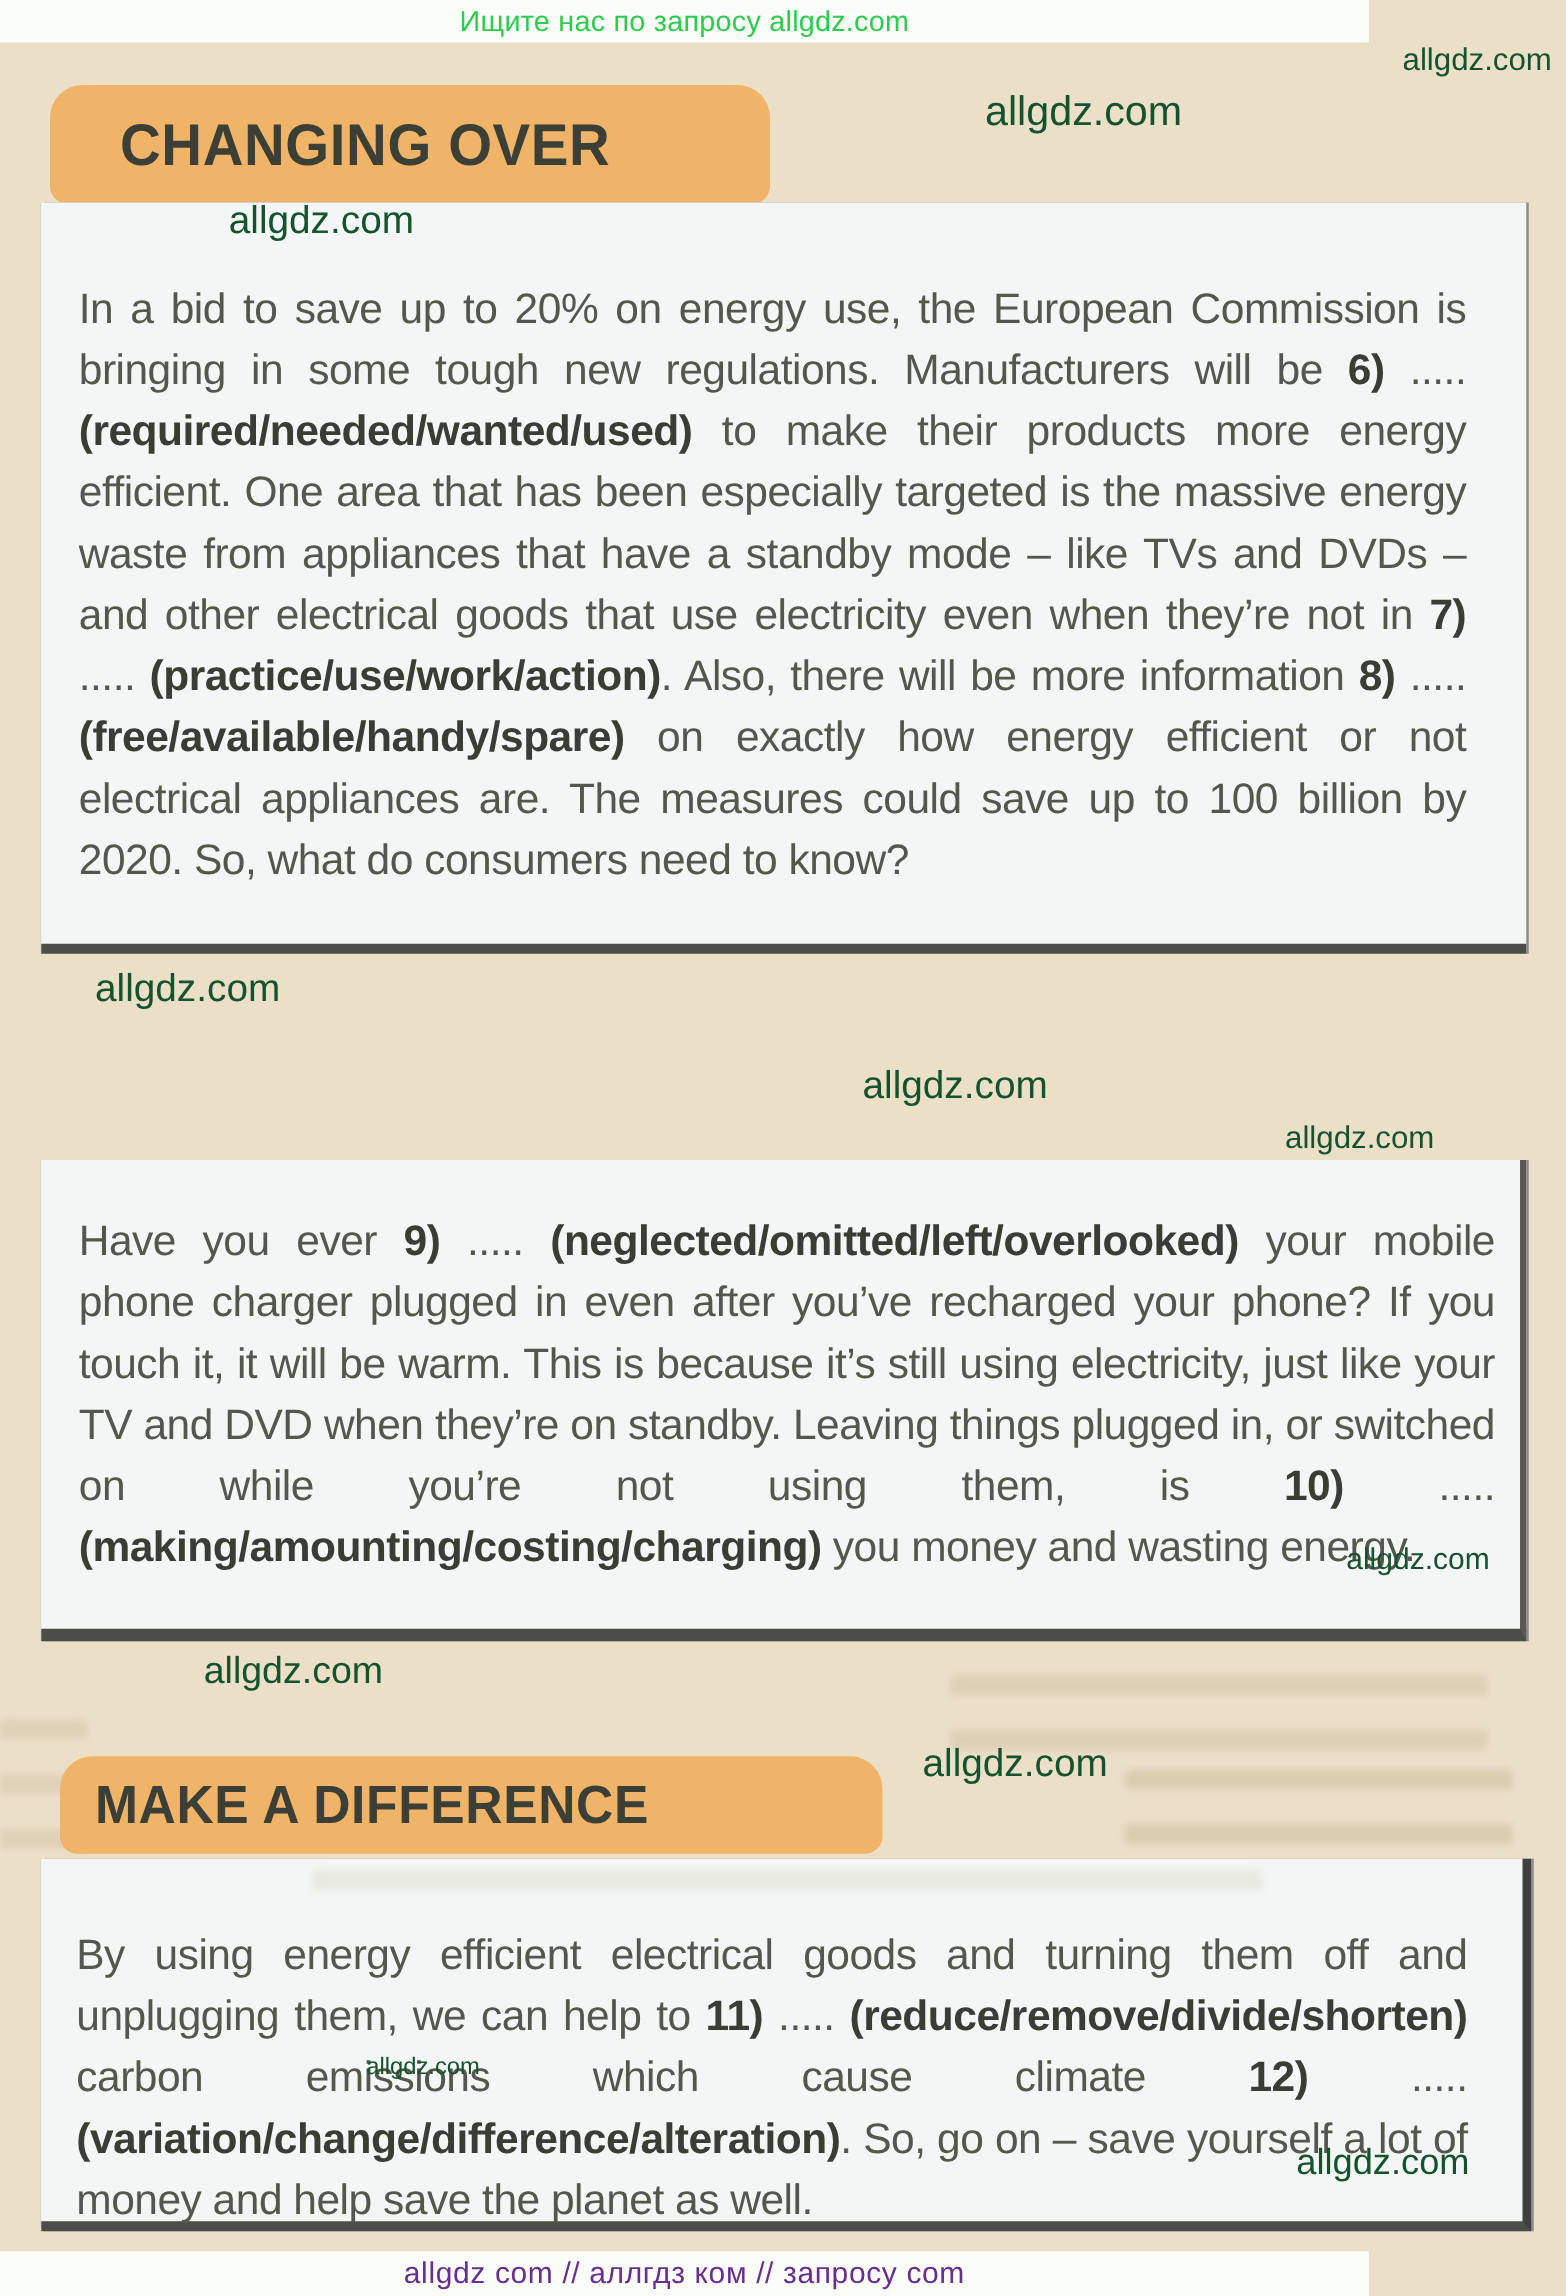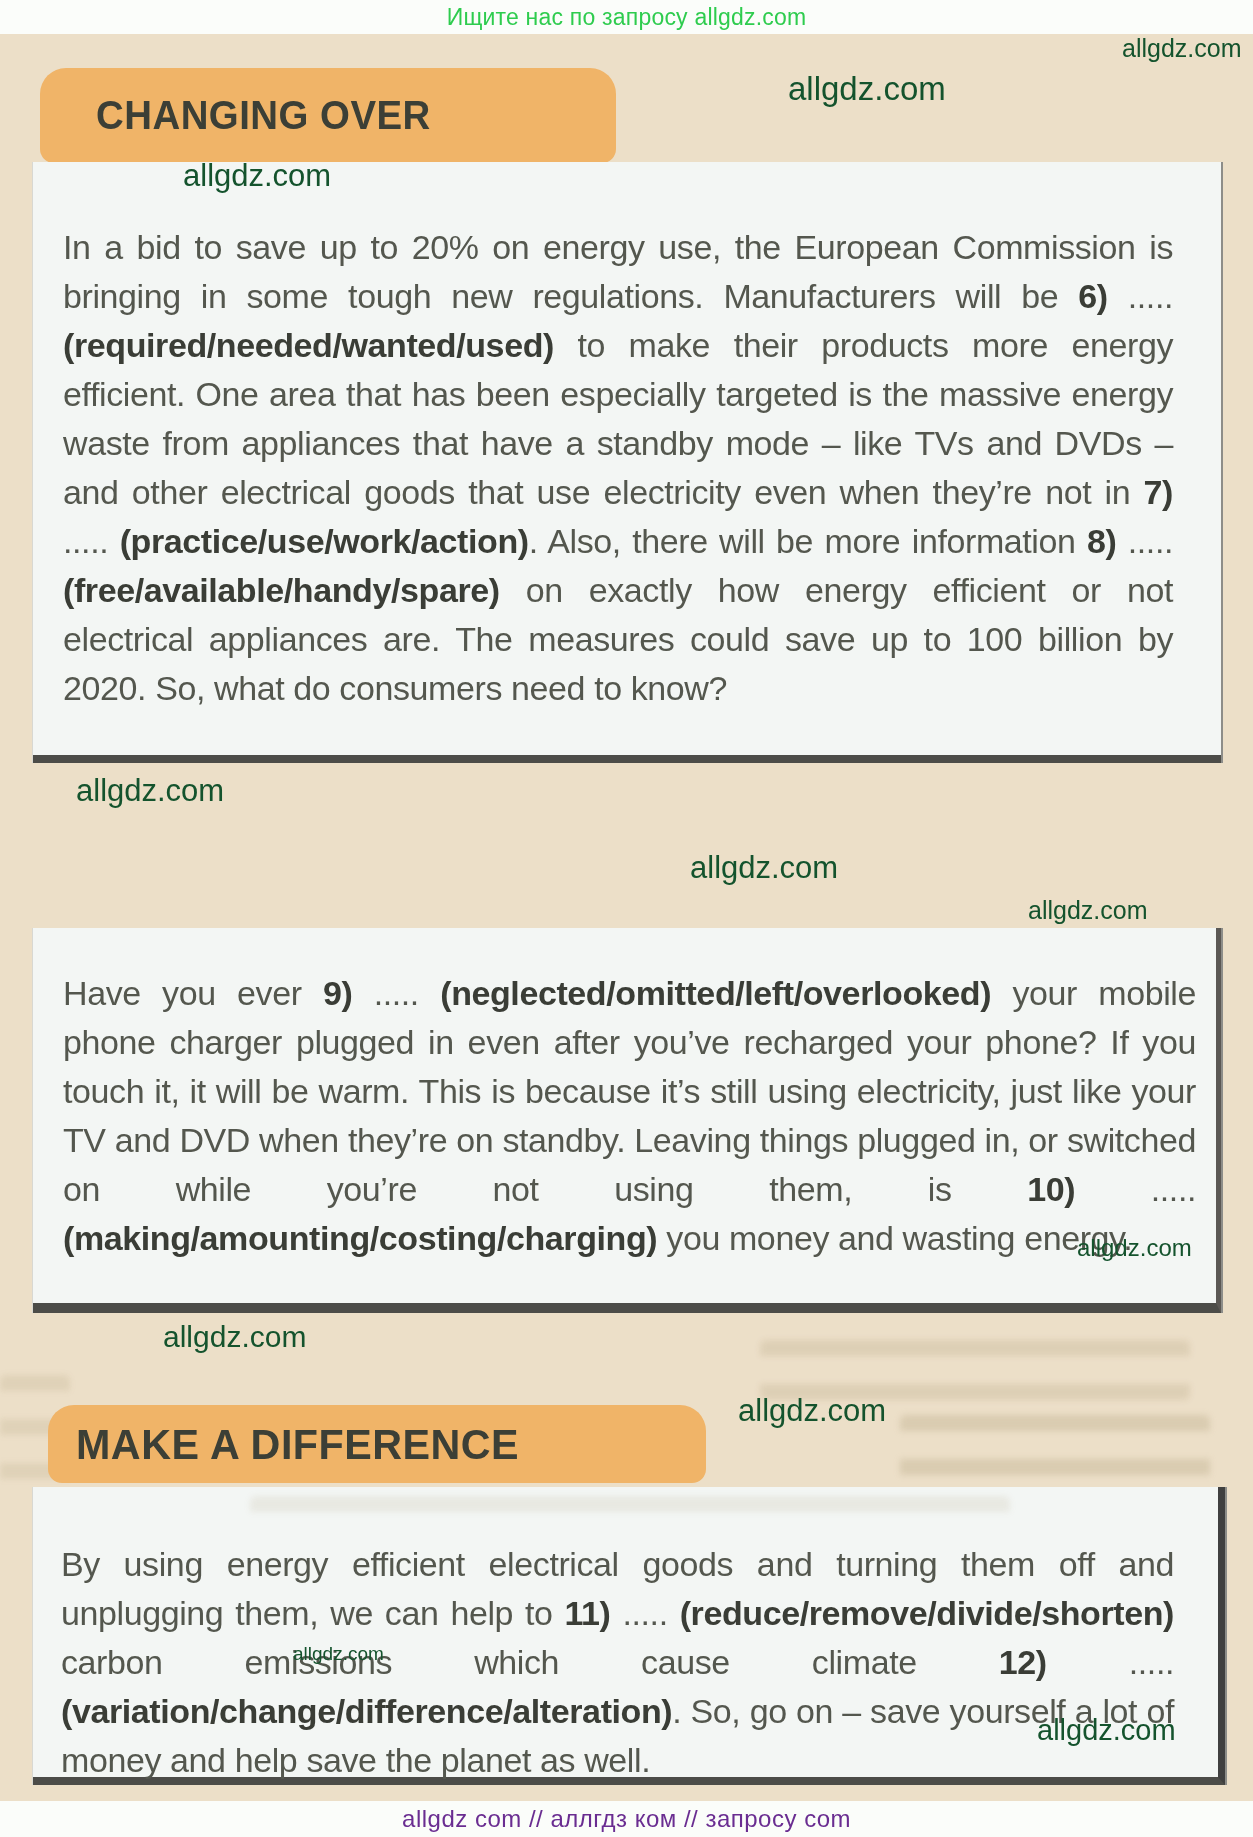--- a/index.html
+++ b/index.html
@@ -5,21 +5,21 @@
   html,body{margin:0;padding:0;}
   body{font-family:"Liberation Sans", sans-serif;}
   #page{
     position:relative;
     width:1253px;height:1837px;
     background:#ecdfc8;
     overflow:hidden;
   }
   
   .strip{
-    position:absolute;left:0;width:1253px;background:#fbfdfa;
+    position:absolute;left:0;width:1095px;background:#fbfdfa;
     display:flex;align-items:center;justify-content:center;
   }
   #top-strip{top:0;height:34px;}
   #bottom-strip{top:1801px;height:36px;}
   #top-banner-text{
     font-size:23px;color:#2ecc4e;letter-spacing:0.2px;
   }
   #bottom-banner-text{
     font-size:24px;color:#6a2d91;letter-spacing:0.5px;
   }
@@ -30,21 +30,21 @@
     border-radius:26px 26px 14px 14px;
     display:flex;align-items:center;
     color:#3c3f36;
     font-weight:bold;
     overflow:hidden;
   }
   .sec-label .lab{
     transform:scaleX(0.96);transform-origin:left center;
     letter-spacing:0.5px;white-space:nowrap;
   }
-  #sec1-label{left:40px;top:68px;width:520px;height:95px;font-size:40px;padding-left:56px;}
+  #sec1-label{left:40px;top:68px;width:520px;height:95px;font-size:47px;padding-left:56px;}
   #sec2-label{left:40px;top:843px;width:402px;height:92px;font-size:47px;padding-left:48px;}
   #sec3-label{left:48px;top:1405px;width:630px;height:78px;font-size:43px;padding-left:28px;}
   
   .text-block{
     position:absolute;
     background:#f3f6f4;
     border-bottom:8px solid #4c4c48;
     box-shadow:2px 0 0 #8d8d89, -1px 0 0 #d8d8d2;
     box-sizing:border-box;
   }

